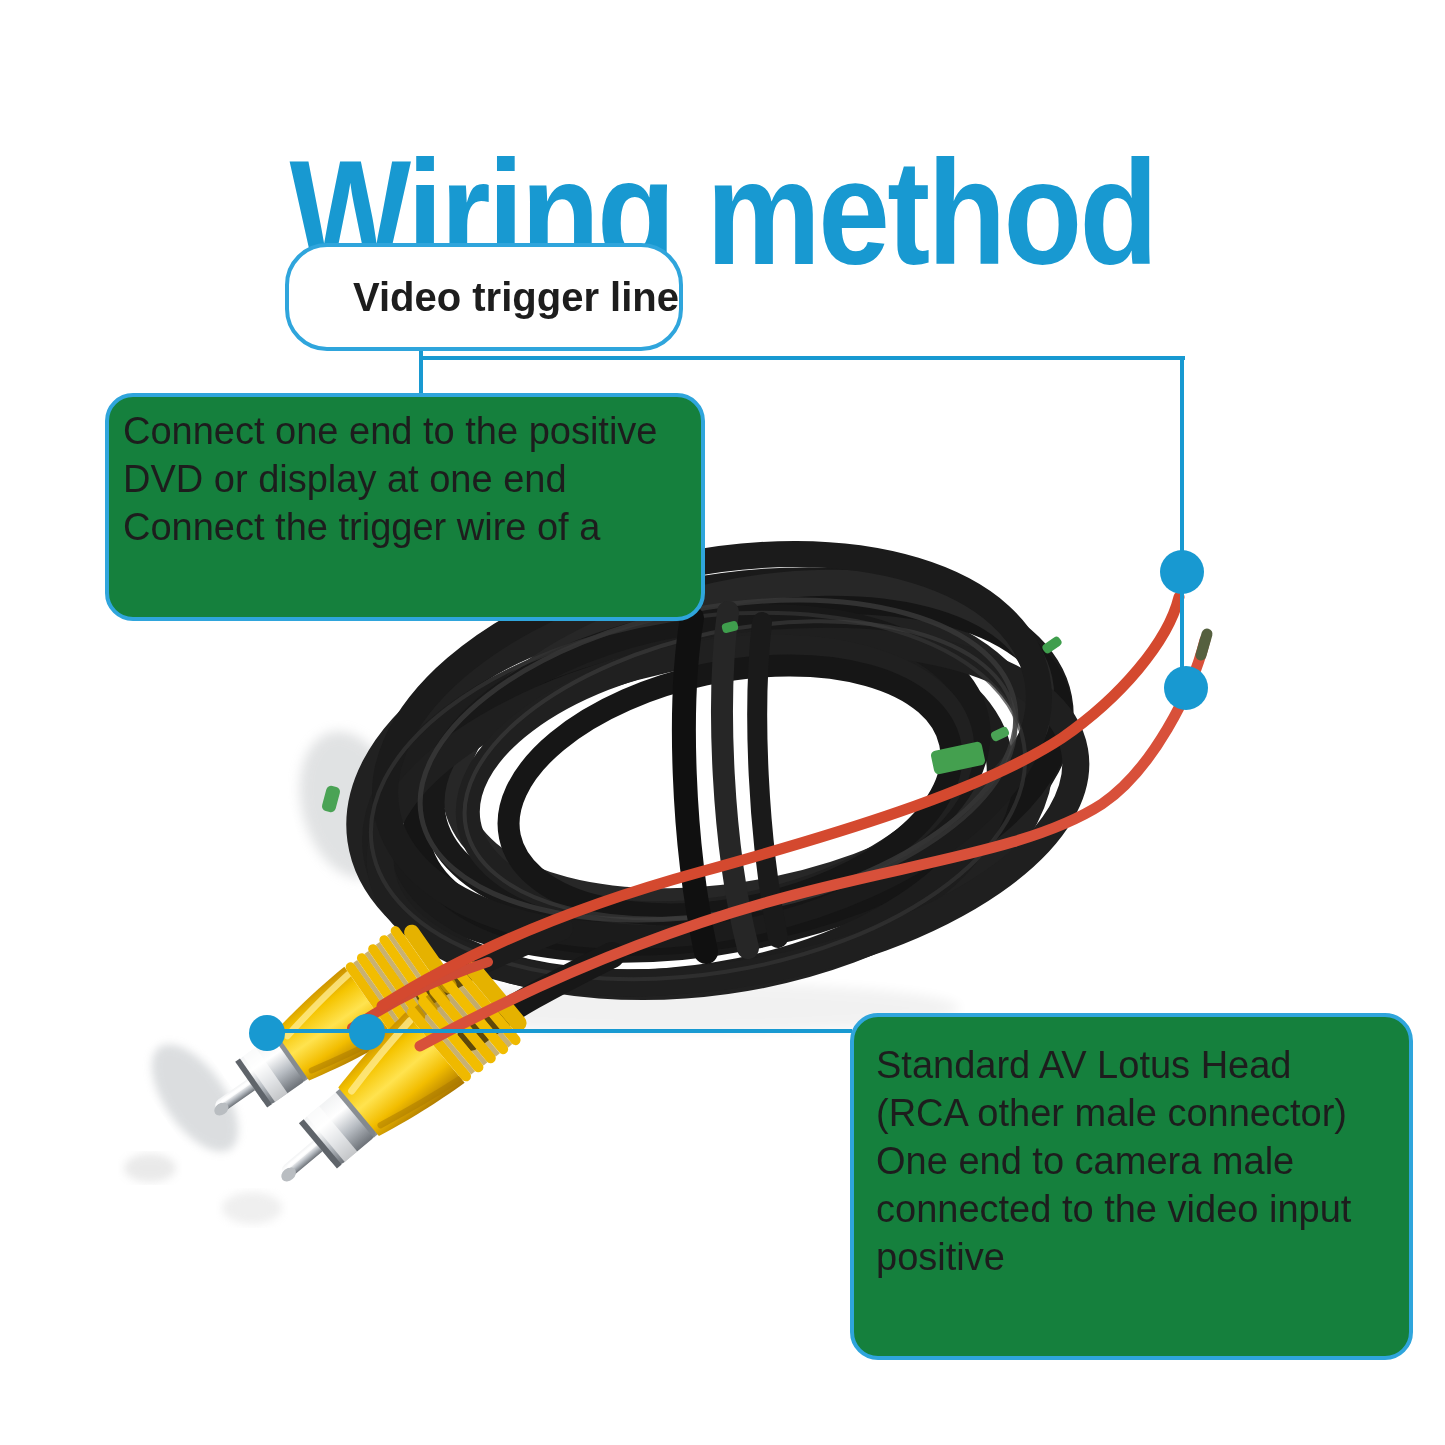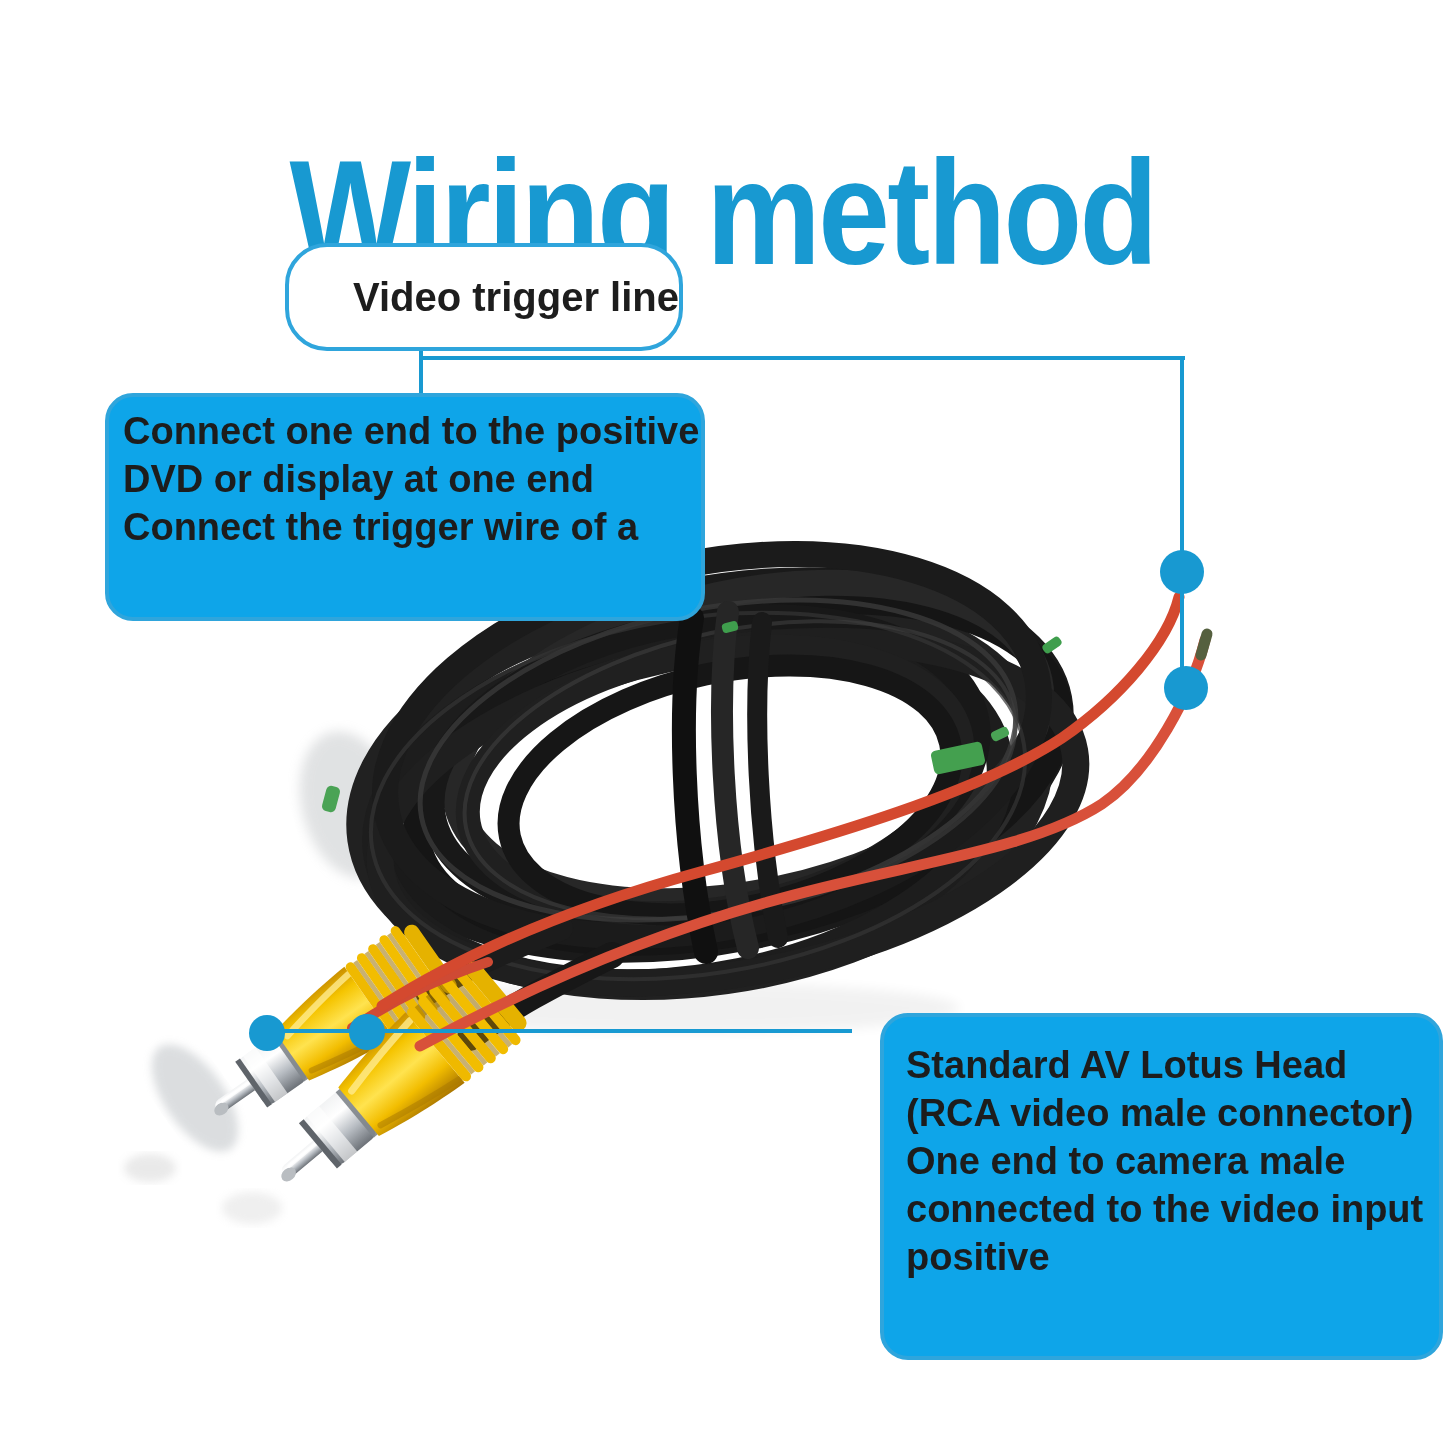--- a/index.html
+++ b/index.html
@@ -16,25 +16,25 @@
   
   .pill{
     position:absolute;left:285px;top:243px;width:398px;height:108px;box-sizing:border-box;
     border:4px solid #2fa5dc;border-radius:42px;background:#fff;
     display:flex;align-items:center;justify-content:flex-end;
     font-size:40px;font-weight:700;white-space:nowrap;z-index:3;
   }
   
   .dbox{
     position:absolute;box-sizing:border-box;border:4px solid #2fa5dc;border-radius:28px;
-    background:#0ea5e9;z-index:3;font-size:38px;font-weight:700;line-height:48px;
+    background:#15803d;z-index:3;font-size:38px;font-weight:400;line-height:48px;
   }
   .dbox .line{white-space:nowrap;}
   .dbox-trigger{left:105px;top:393px;width:600px;height:228px;padding:10px 14px 0 14px;}
-  .dbox-rca{left:850px;top:1013px;width:563px;height:347px;padding:24px 18px 0 22px;margin-left:30px;}
+  .dbox-rca{left:850px;top:1013px;width:563px;height:347px;padding:24px 18px 0 22px;}
   
   .cline{position:absolute;background:#1899d1;z-index:2;}
   .l-pill-v{left:419px;top:325px;width:4px;height:70px;}
   .l-top-h{left:419px;top:356px;width:766px;height:4px;}
   .l-right-v{left:1180px;top:356px;width:4px;height:332px;}
   .l-bottom-h{left:267px;top:1029px;width:585px;height:4px;}
   .dot{position:absolute;border-radius:50%;background:#1899d1;z-index:2;}
   .dot-a{left:1160px;top:550px;width:44px;height:44px;}
   .dot-b{left:1164px;top:666px;width:44px;height:44px;}
   .dot-c{left:249px;top:1015px;width:36px;height:36px;}
@@ -162,19 +162,19 @@
   </div>
 
   <div class="dbox dbox-trigger">
     <div class="line">Connect one end to the positive</div>
     <div class="line">DVD or display at one end</div>
     <div class="line">Connect the trigger wire of a</div>
   </div>
 
   <div class="dbox dbox-rca">
     <div class="line">Standard AV Lotus Head</div>
-    <div class="line">(RCA video male connector)</div>
+    <div class="line">(RCA other male connector)</div>
     <div class="line">One end to camera male</div>
     <div class="line">connected to the video input</div>
     <div class="line">positive</div>
   </div>
 
 </div>
 
 </body></html>

